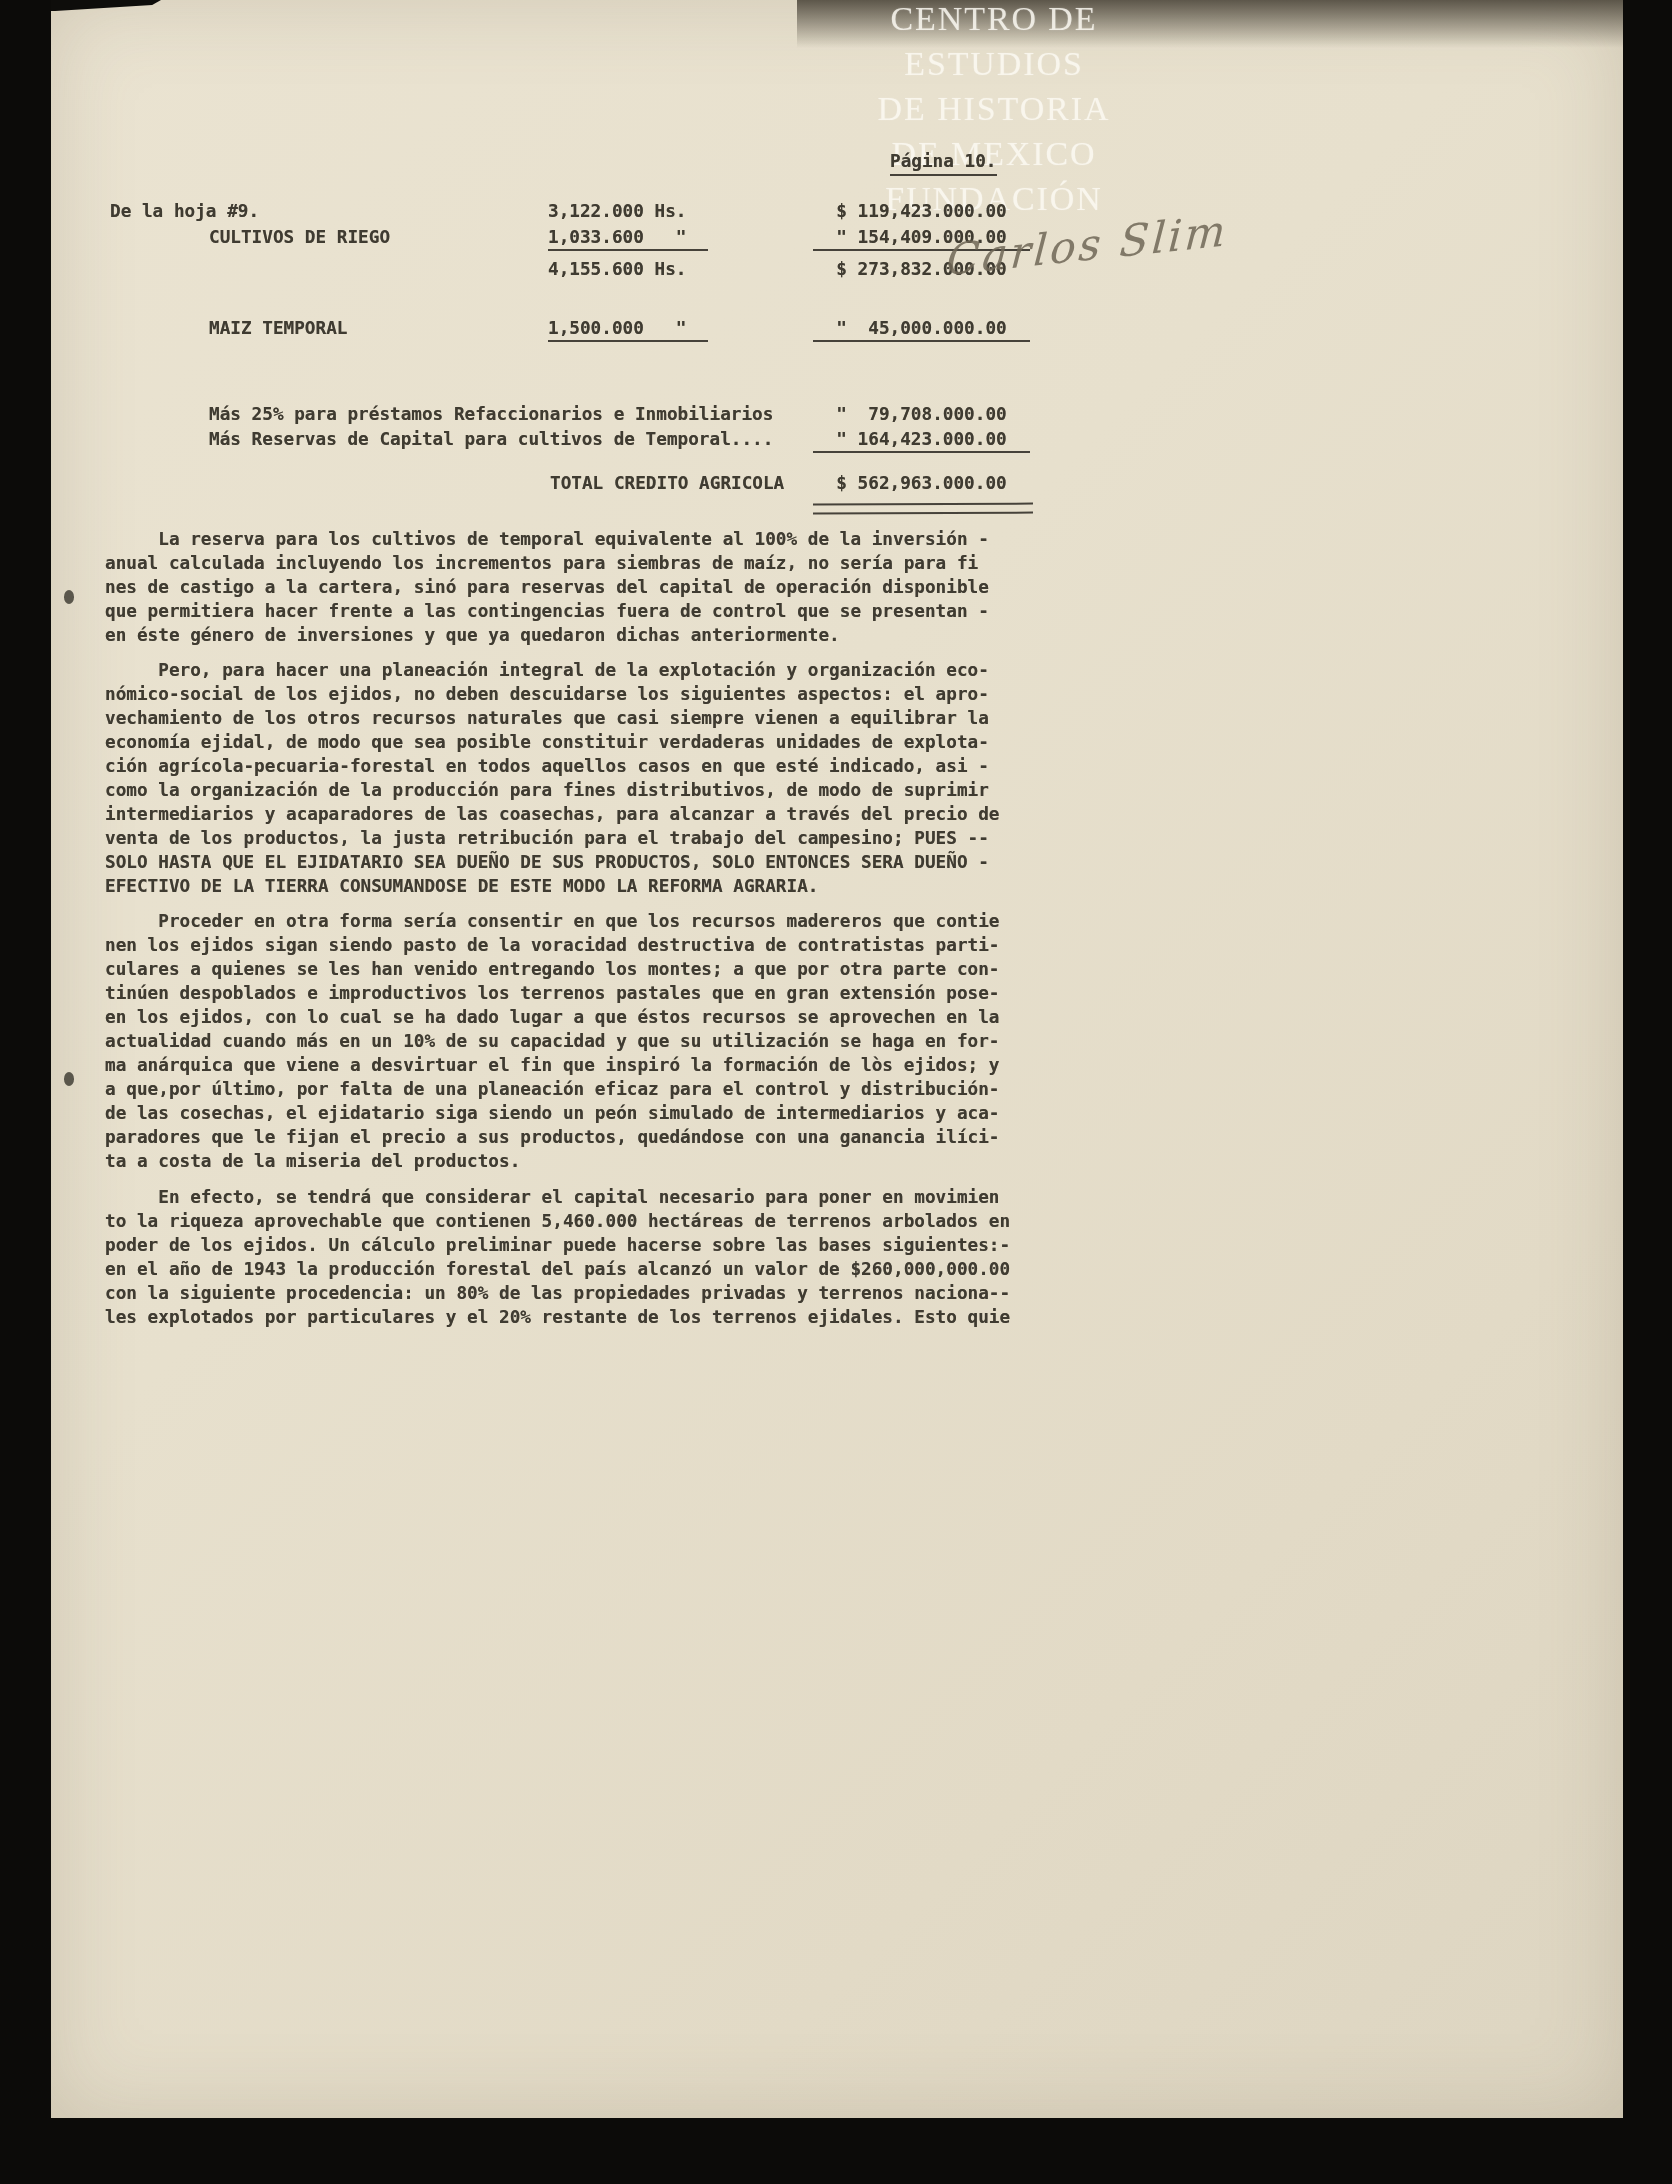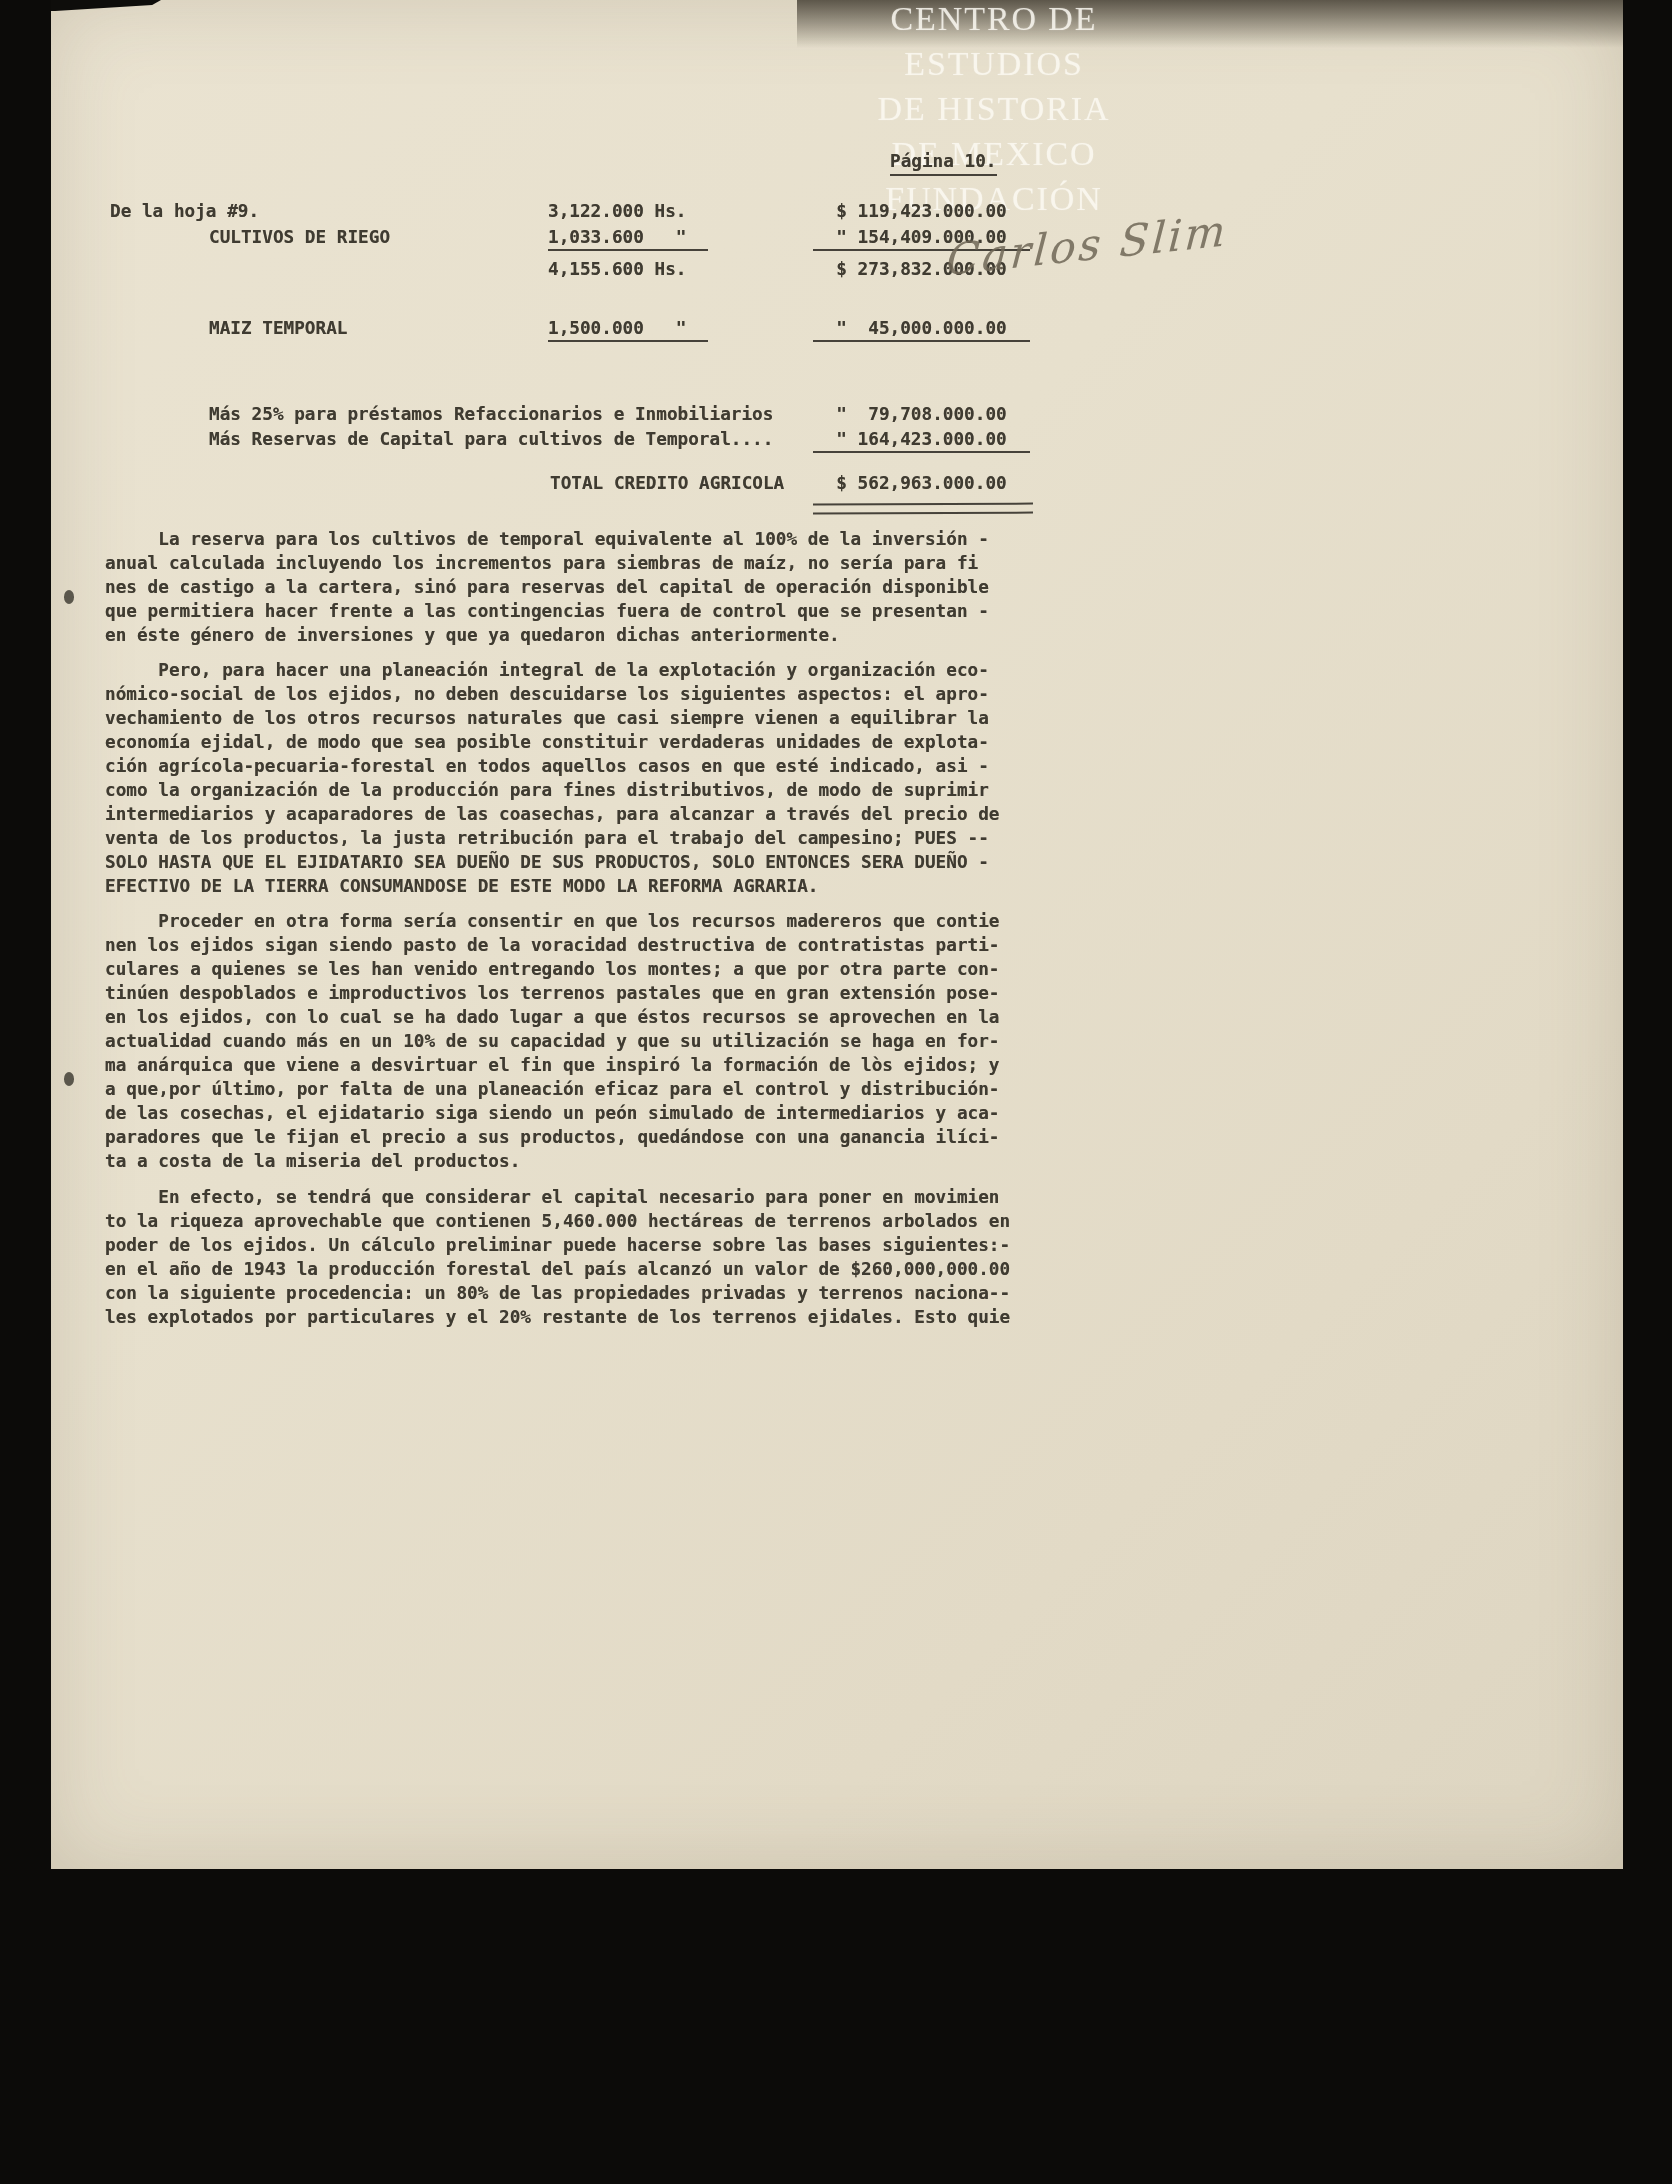--- a/index.html
+++ b/index.html
@@ -5,21 +5,21 @@
   html,body{margin:0;padding:0;}
   body{
     width:1672px;height:2184px;
     background:#0c0b09;
     position:relative;
     overflow:hidden;
     font-family:"DejaVu Sans Mono", monospace;
   }
   .paper{
     position:absolute;left:51px;top:0;
-    width:1572px;height:1869px;
+    width:1572px;height:2118px;
     background:linear-gradient(135deg,#eae3d1 0%,#e7e0cd 40%,#e2dac6 75%,#ddd5c1 100%);
     box-shadow:inset 0 0 84px rgba(120,105,80,.22);
   }
   
   .corner-sliver{
     position:absolute;left:0;top:0;width:110px;height:11.2px;
     background:#0e0d0b;
     clip-path:polygon(0 0,100% 0,92% 45%,0 100%);
   }
   .edge-dot{

